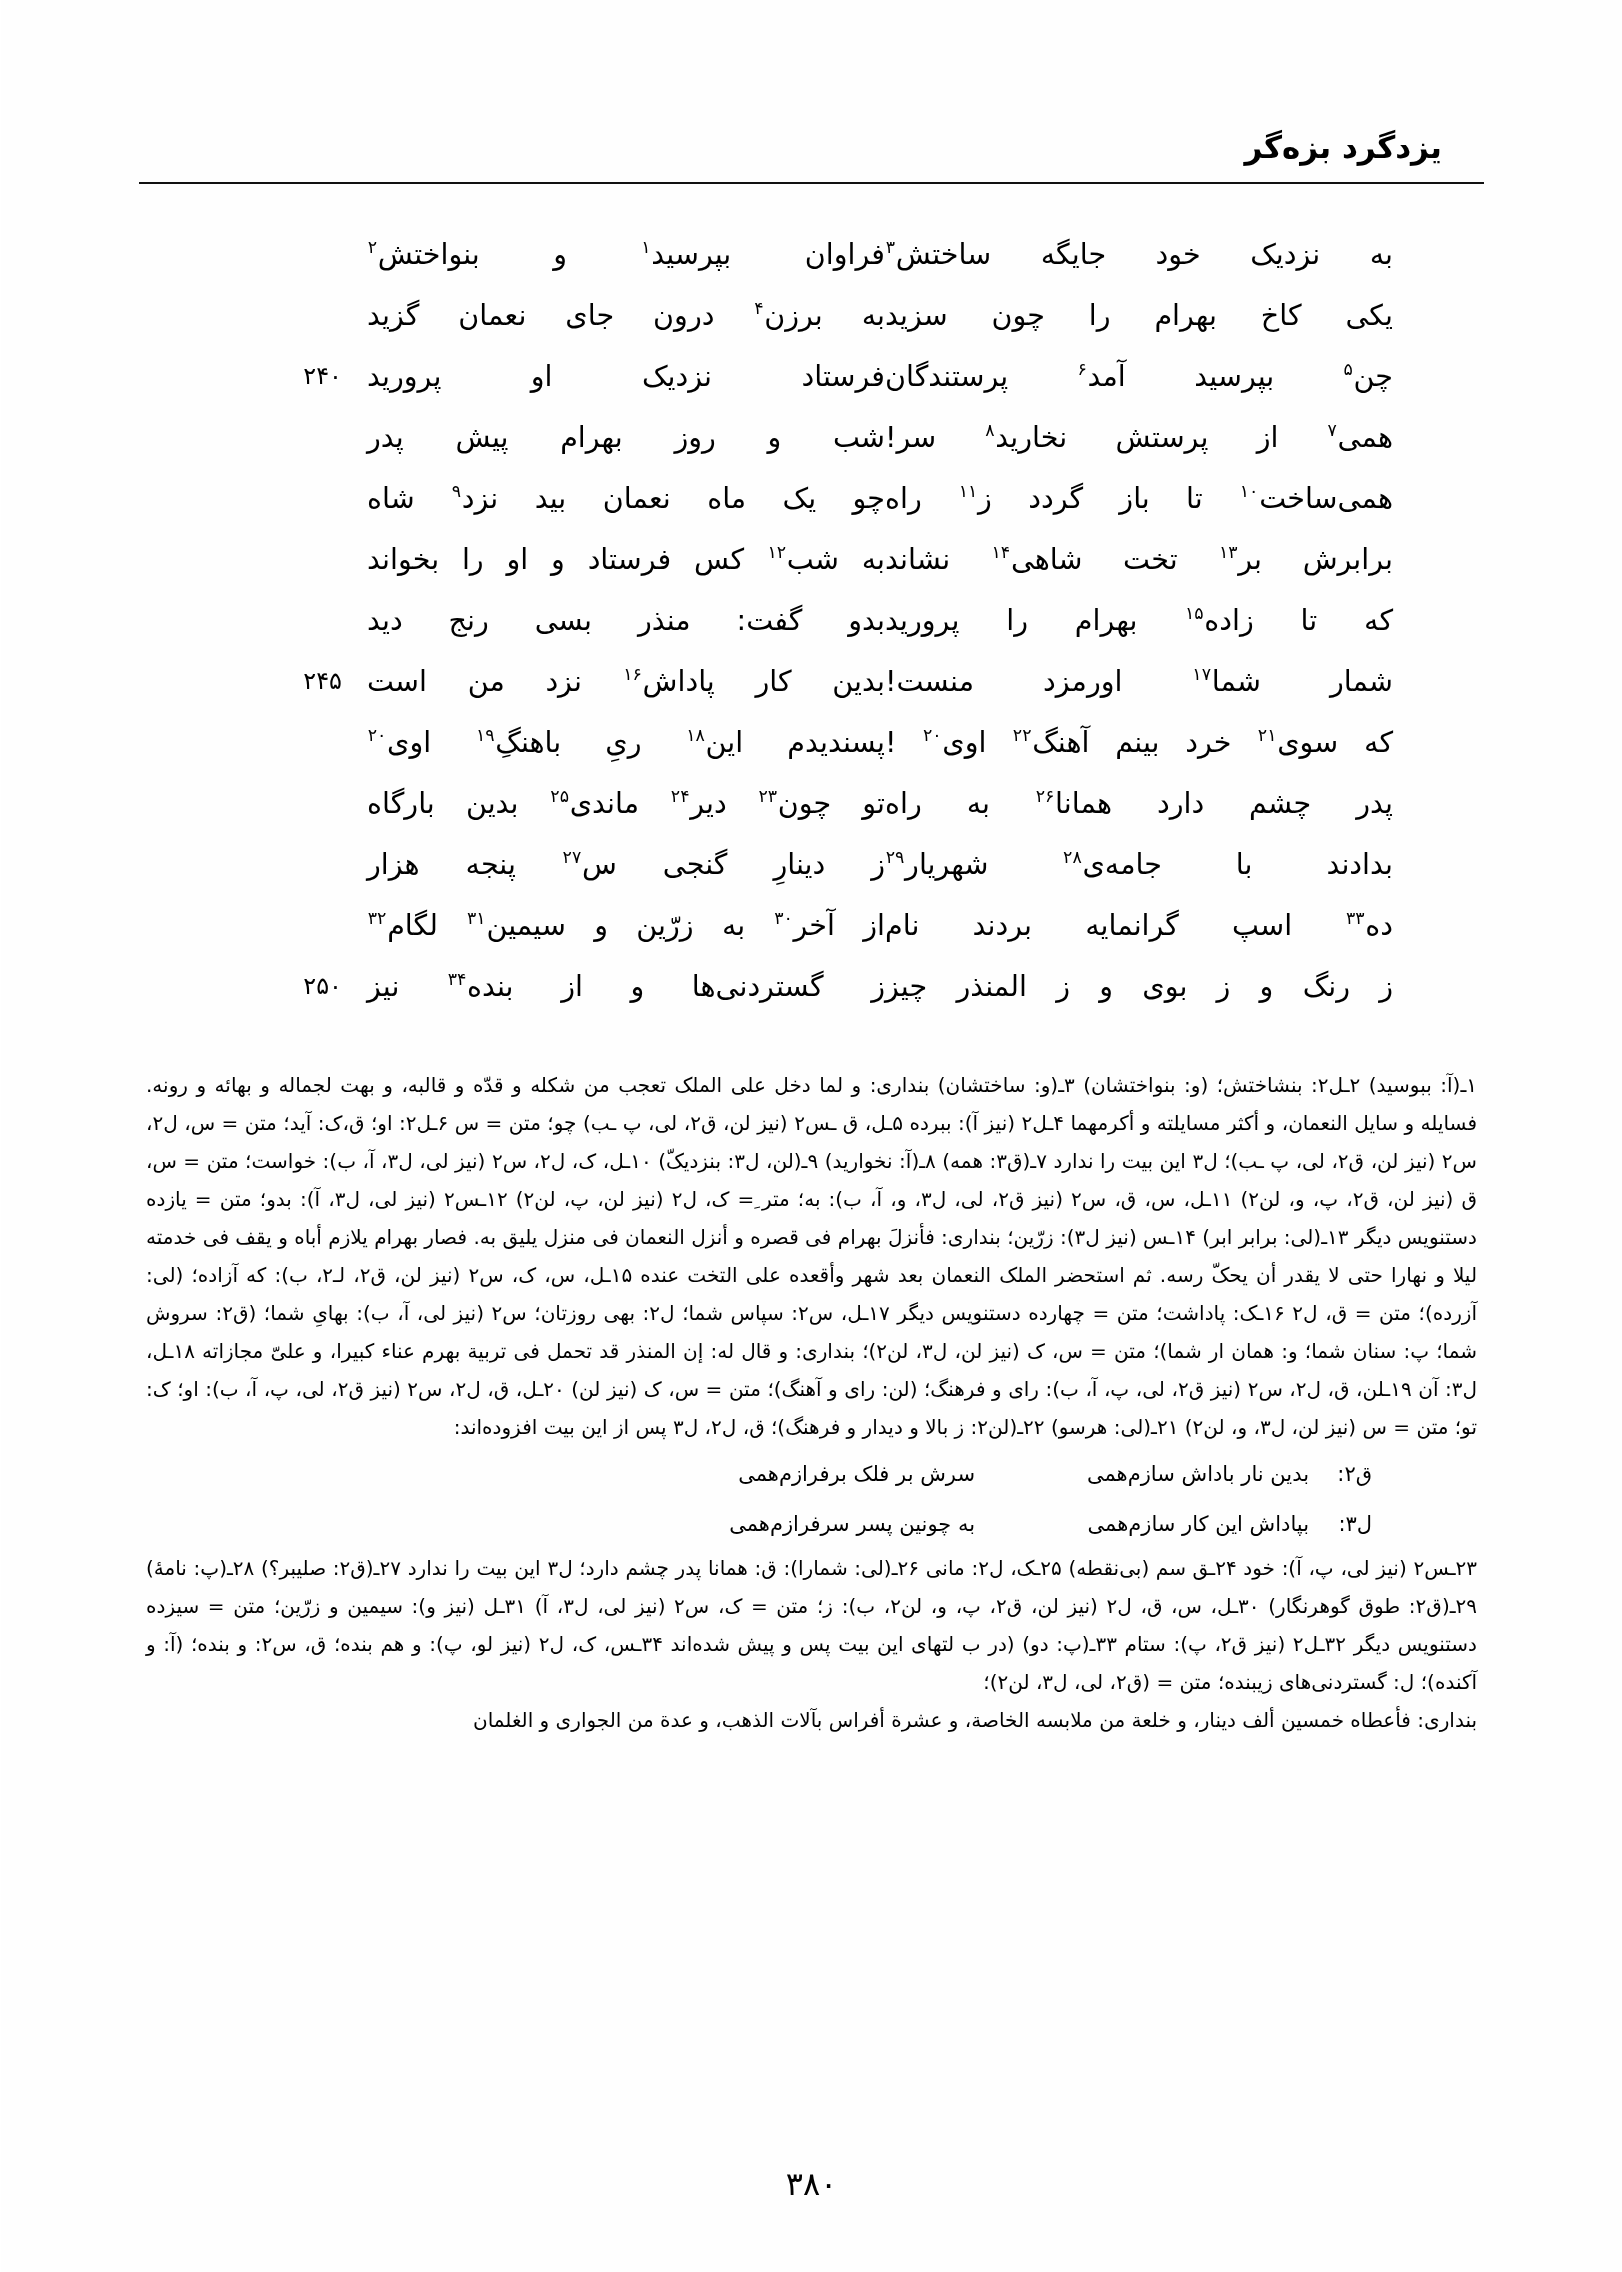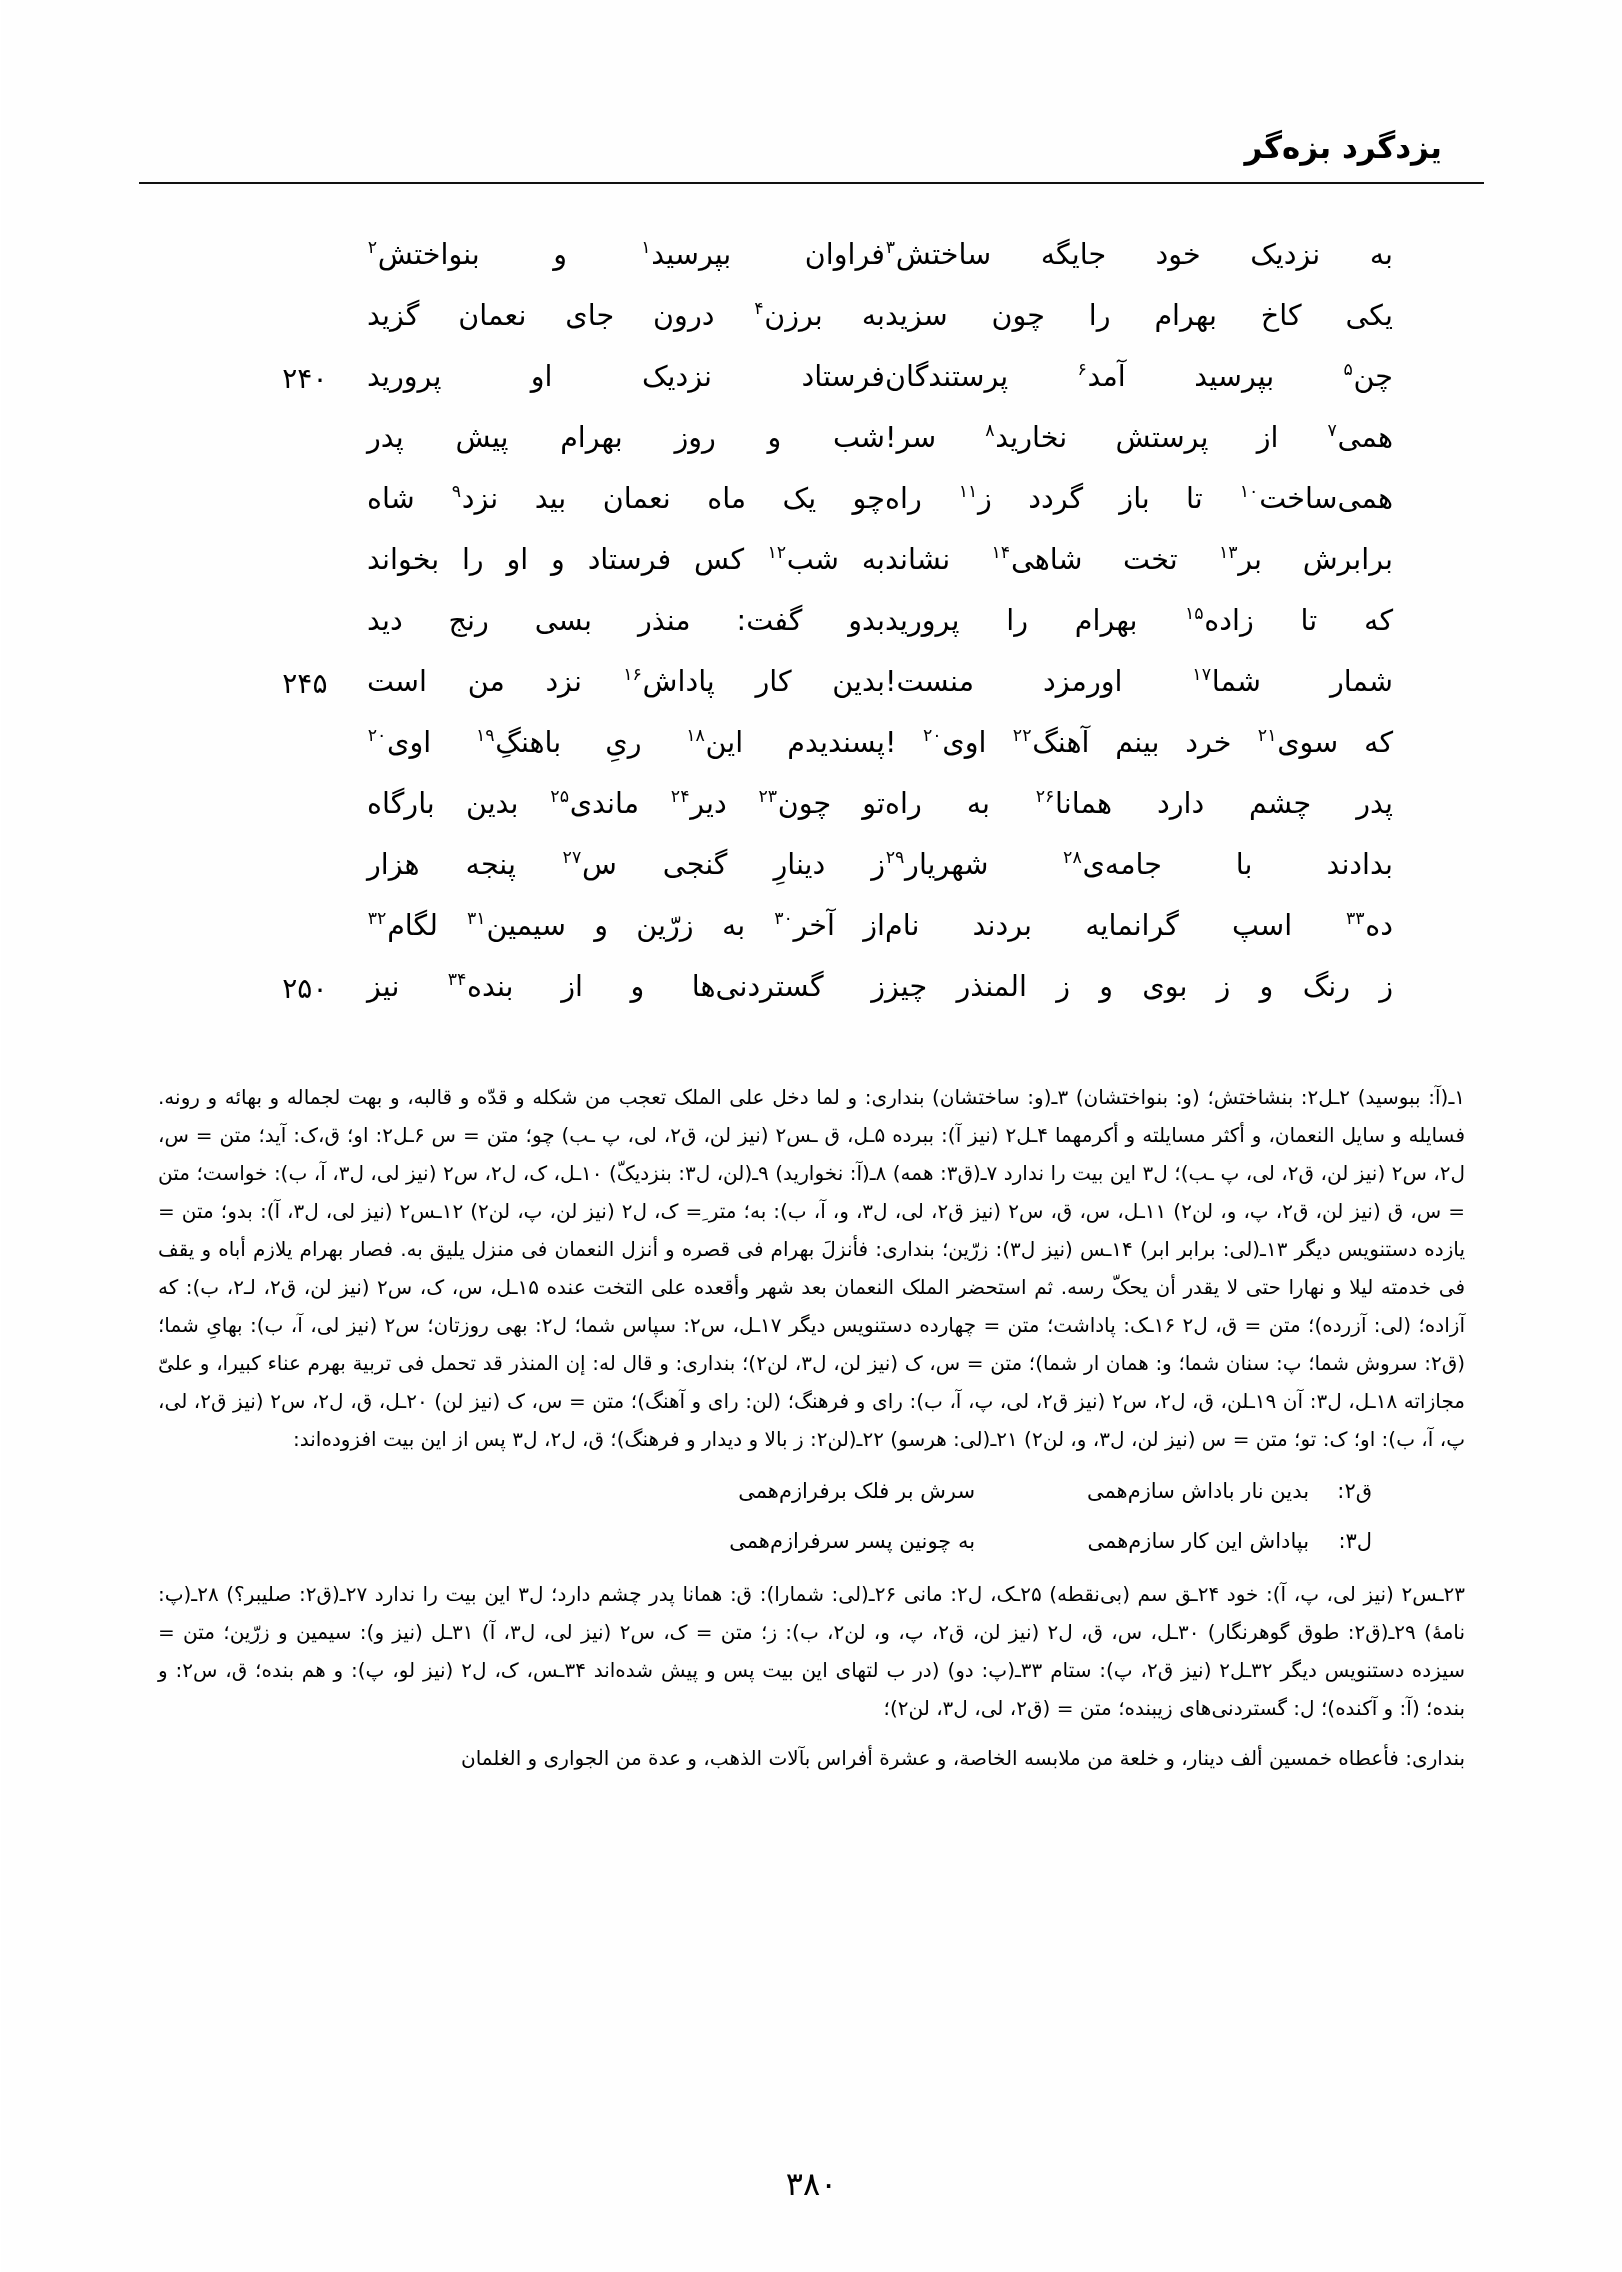--- a/index.html
+++ b/index.html
@@ -47,22 +47,22 @@
   }
   .bayt{
     display:flex;
     flex-direction:row;
     align-items:flex-start;
     height:61px;
     position:relative;
   }
   .num-gutter{
     flex:0 0 84px;
-    font-size:28px;
-    text-align:center;
+    font-size:24px;
+    text-align:right;
     padding-left:9.8px;
     padding-top:9.8px;
     box-sizing:border-box;
     white-space:nowrap;
   }
   .mesra{
     flex:0 0 543px;
     font-size:28.6px;
     padding-top:7px;
     box-sizing:border-box;
@@ -88,21 +88,21 @@
     position:absolute;
     top:1066px;
     left:146px;
     right:146px;
     font-size:20px;
     line-height:38px;
     text-align:justify;
     text-align-last:right;
     direction:rtl;
   }
-  .apparatus p{margin:12px;padding:0;}
+  .apparatus p{margin:0;padding:0;}
 
   .inserted-bayt{
     display:flex;
     flex-direction:row;
     justify-content:flex-start;
     font-size:21px;
     line-height:43px;
     margin:7px 0 2.8px 0;
     padding-right:105px;
   }

